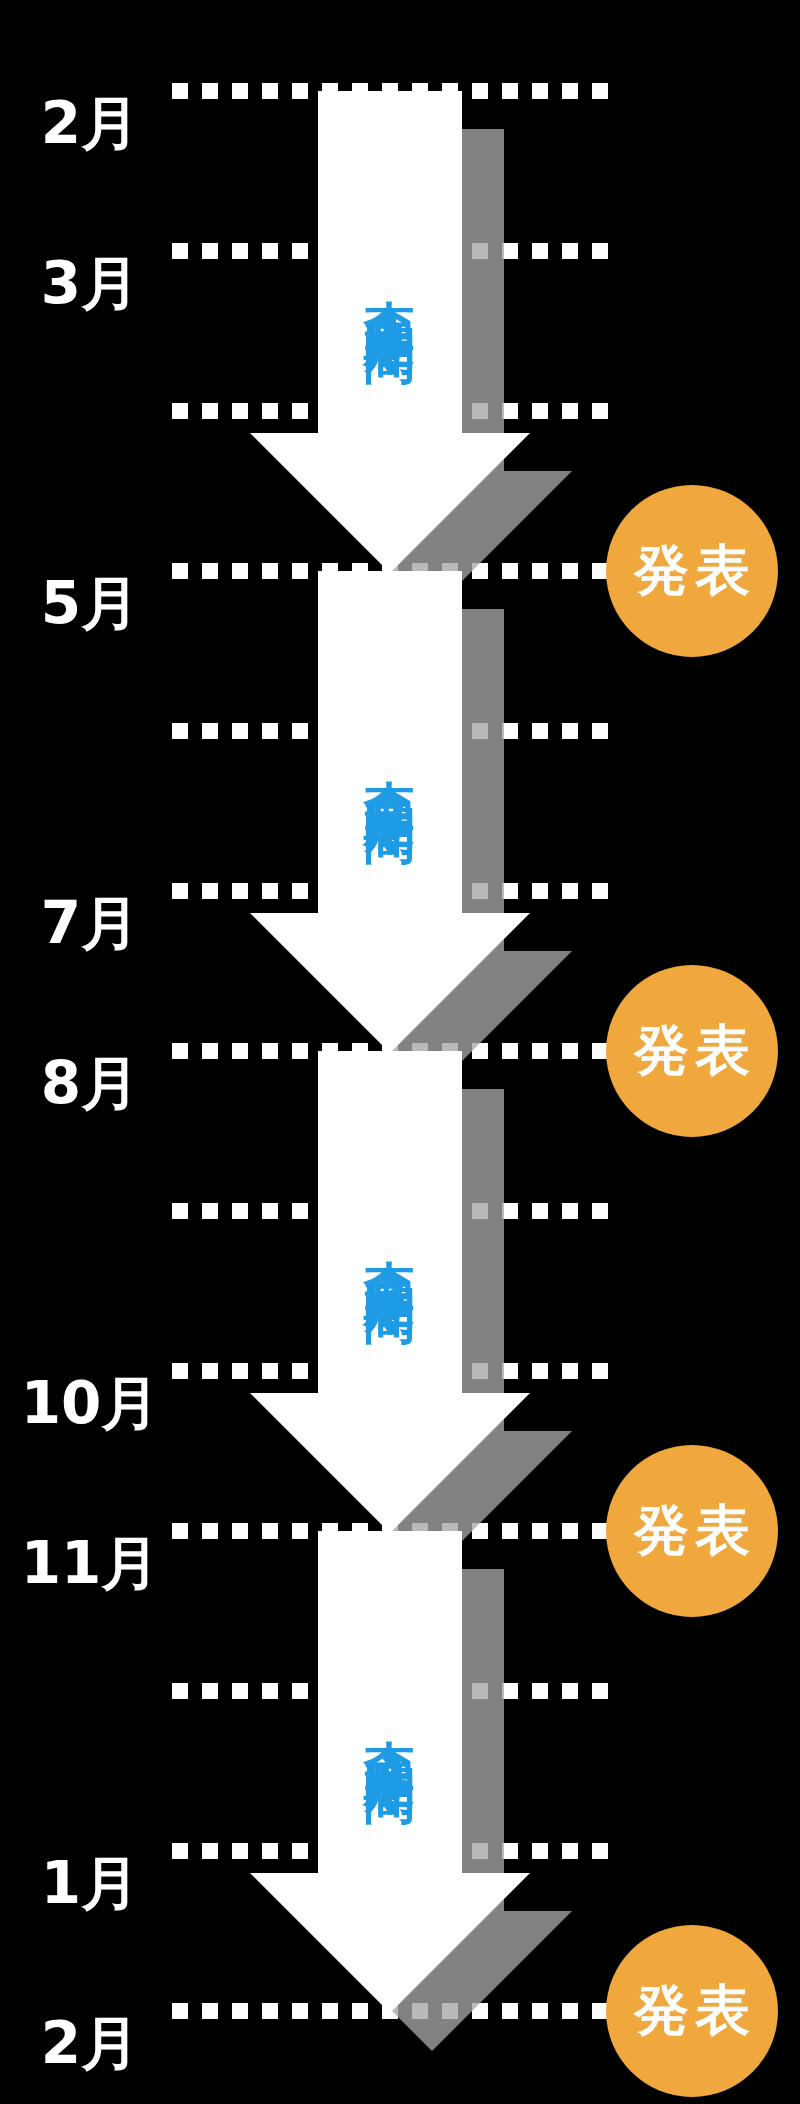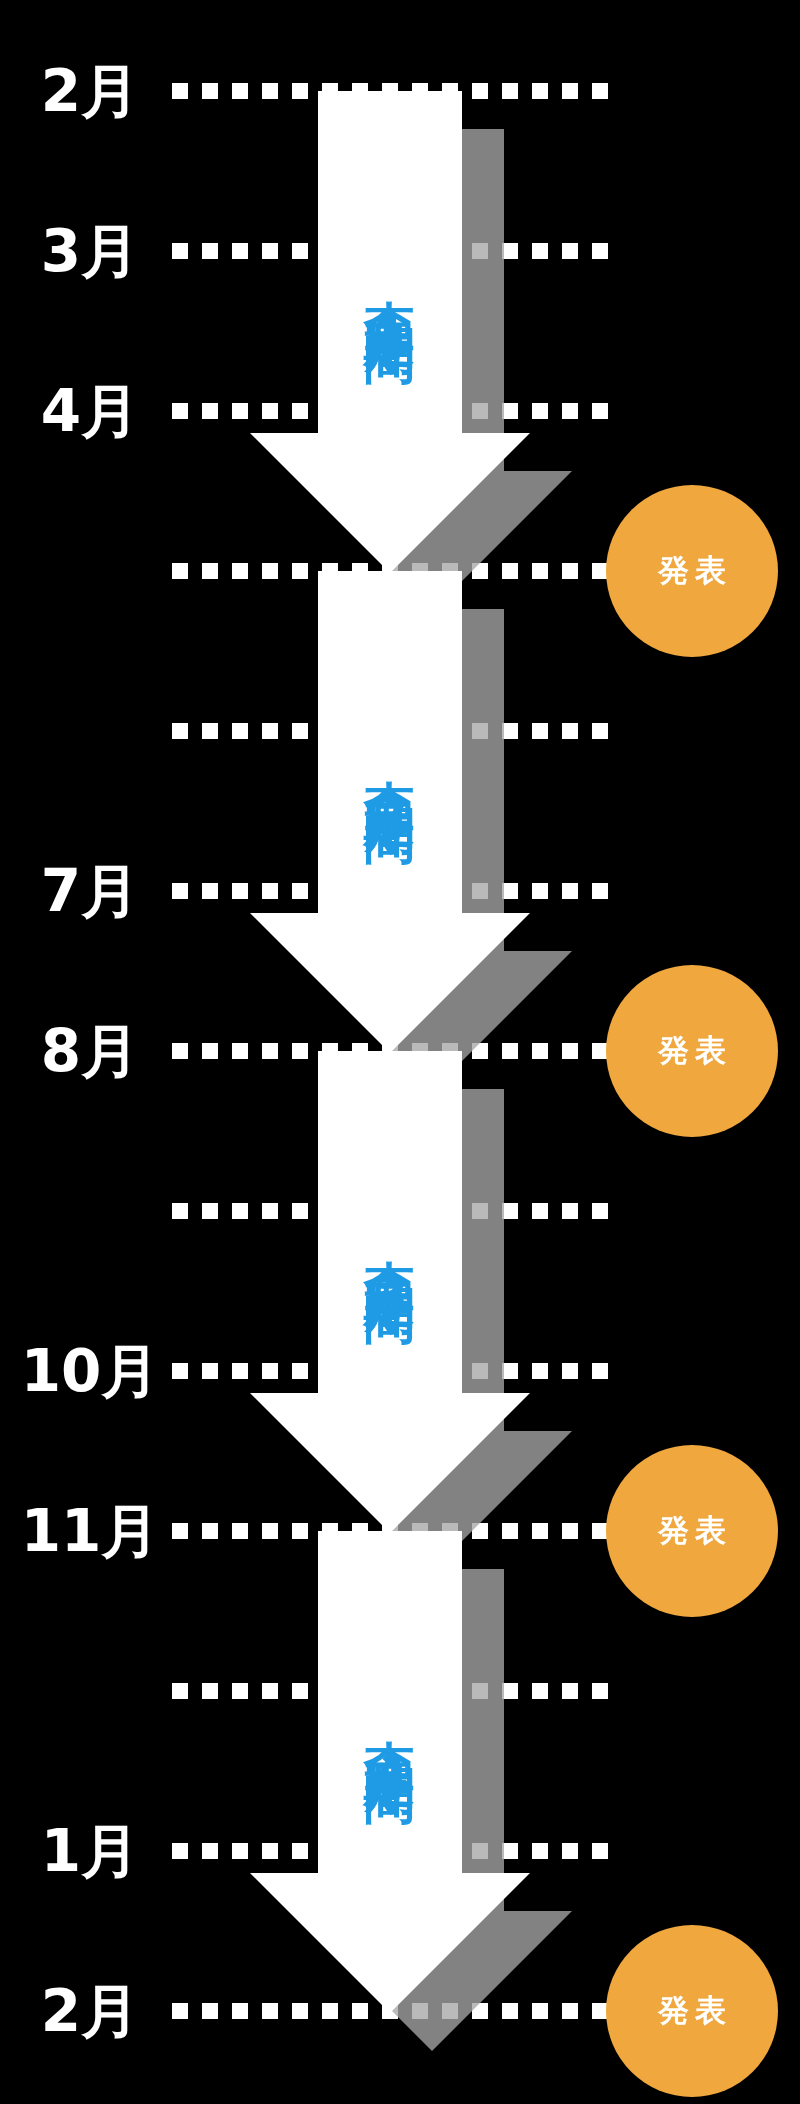--- a/index.html
+++ b/index.html
@@ -4,20 +4,21 @@
 <style>
   html,body{margin:0;padding:0;background:#000;}
   .canvas{
     position:relative;width:800px;height:2104px;background:#000;
     overflow:hidden;font-family:"DejaVu Sans","Liberation Sans",sans-serif;
   }
   .month{
     position:absolute;left:0;width:180px;height:80px;line-height:80px;
     text-align:center;color:#fff;font-size:58px;font-weight:700;z-index:1;
     white-space:nowrap;
+    margin-top:32px;
   }
   .dots{
     position:absolute;left:172px;width:436px;height:16px;z-index:1;
     background:repeating-linear-gradient(90deg,#fff 0 16px,transparent 16px 30px);
   }
   .arrow-shadow{
     position:absolute;left:292px;width:280px;height:482px;z-index:2;
     background:rgba(166,166,166,0.78);
     clip-path:polygon(68px 0px,212px 0px,212px 342px,280px 342px,140px 482px,0px 342px,68px 342px);
   }
@@ -31,21 +32,21 @@
     writing-mode:vertical-rl;text-orientation:upright;
     color:#1E9BE4;font-size:52px;font-weight:700;letter-spacing:12px;
     white-space:nowrap;
   }
   .announce{
     position:absolute;left:606px;width:172px;height:172px;border-radius:50%;
     background:#F0A73E;display:flex;align-items:center;justify-content:center;
     z-index:4;
   }
   .announce span{
-    color:#fff;font-size:31px;font-weight:700;letter-spacing:6px;
+    color:#fff;font-size:55px;font-weight:700;letter-spacing:6px;
     padding-left:6px;white-space:nowrap;
   }
 </style>
 </head>
 <body>
 
 <div class="canvas">
 
   <div class="dots" style="top:83px"></div>
   <div class="dots" style="top:243px"></div>
@@ -56,21 +57,21 @@
   <div class="dots" style="top:1043px"></div>
   <div class="dots" style="top:1203px"></div>
   <div class="dots" style="top:1363px"></div>
   <div class="dots" style="top:1523px"></div>
   <div class="dots" style="top:1683px"></div>
   <div class="dots" style="top:1843px"></div>
   <div class="dots" style="top:2003px"></div>
 
   <div class="month" style="top:51px">2月</div>
   <div class="month" style="top:211px">3月</div>
-  <div class="month" style="top:371px">4月</div>
+  <div class="month" style="top:531px">5月</div>
   <div class="month" style="top:851px">7月</div>
   <div class="month" style="top:1011px">8月</div>
   <div class="month" style="top:1331px">10月</div>
   <div class="month" style="top:1491px">11月</div>
   <div class="month" style="top:1811px">1月</div>
   <div class="month" style="top:1971px">2月</div>
 
   <div class="arrow-shadow" style="top:129px"></div>
   <div class="arrow-shadow" style="top:609px"></div>
   <div class="arrow-shadow" style="top:1089px"></div>

